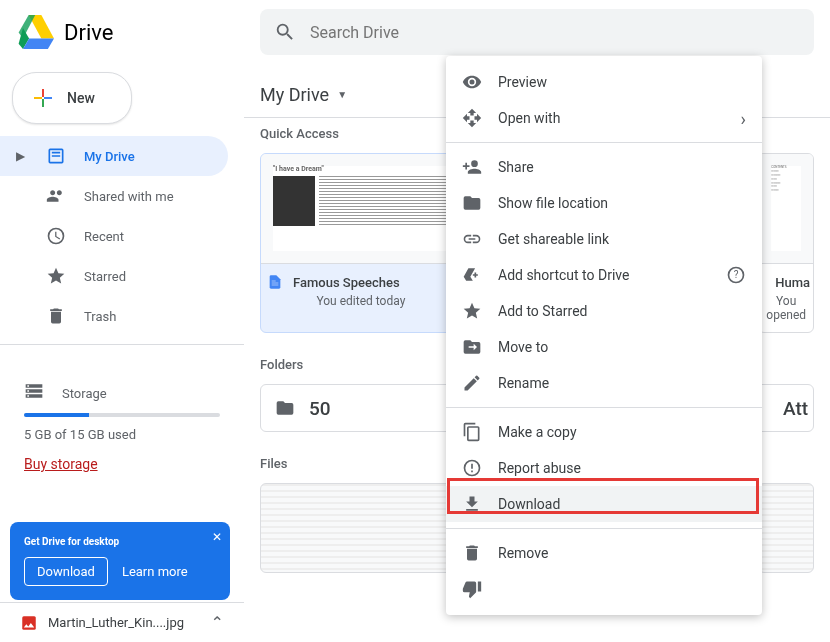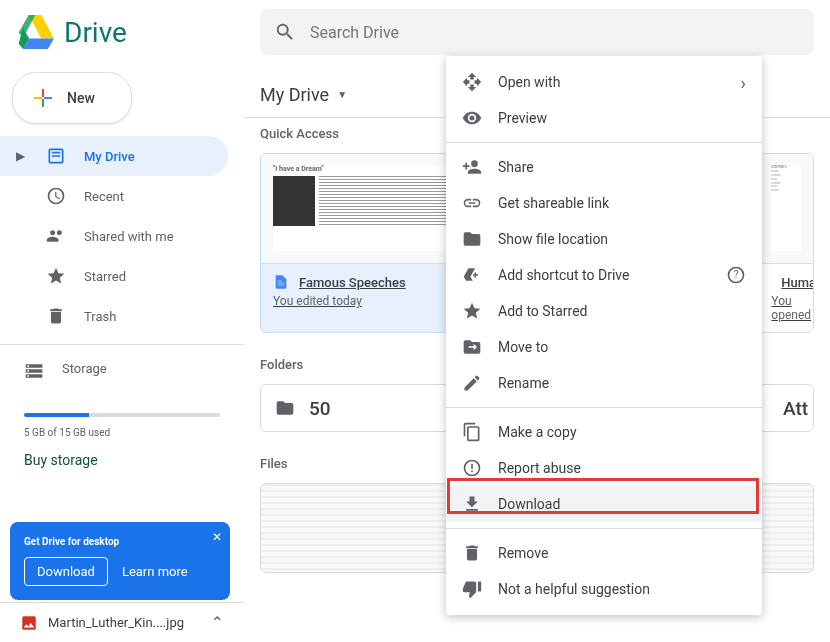--- a/index.html
+++ b/index.html
@@ -1,44 +1,44 @@
 <!DOCTYPE html>
 <html><head>
 <meta charset="utf-8">
 <style>
   * { box-sizing: border-box; margin: 0; padding: 0; font-family: Roboto, Arial, sans-serif; }
   body { width: 830px; height: 642px; overflow: hidden; background: #fff; color: #3c4043; position: relative; }
   
   .header { height: 64px; display: flex; align-items: center; padding: 0 16px; }
   .logo-wrap { display: flex; align-items: center; gap: 10px; width: 244px; }
   .logo { width: 38px; height: 38px; }
-  .logo-text { font-size: 28px; color: #0f766e; }
+  .logo-text { font-size: 22px; color: #000000; }
   .search-bar { flex: 1; height: 46px; background: #f1f3f4; border-radius: 8px; display: flex; align-items: center; padding: 0 14px; gap: 14px; }
   .search-icon { color: #5f6368; }
   .search-input { border: none; background: transparent; font-size: 16px; color: #5f6368; outline: none; flex: 1; }
   
   .body { display: flex; height: calc(100% - 64px); }
   .sidebar { width: 244px; padding: 8px 0 0 0; display: flex; flex-direction: column; position: relative; }
   .new-btn { margin: 0 0 12px 12px; width: 120px; height: 52px; border-radius: 24px; border: 1px solid #dadce0; background: #fff; display: flex; align-items: center; gap: 12px; padding: 0 18px; box-shadow: 0 1px 2px rgba(0,0,0,0.1); cursor: pointer; }
   .plus-icon { width: 24px; height: 24px; display: flex; align-items: center; justify-content: center; }
   .new-text { font-size: 14px; font-weight: 500; color: #3c4043; }
   
   .nav-item { height: 40px; display: flex; align-items: center; gap: 18px; padding: 0 24px; font-size: 13px; color: #5f6368; border-radius: 0 20px 20px 0; margin-right: 16px; cursor: pointer; }
   .nav-item.active { background: #e8f0fe; color: #1a73e8; font-weight: 500; }
   .nav-item .chevron { width: 12px; color: #5f6368; font-size: 12px; margin-left: -8px; }
   .nav-icon { width: 20px; height: 20px; display: flex; align-items: center; justify-content: center; }
   
   .divider { height: 1px; background: #dadce0; margin: 8px 0; }
   
   .storage-section { padding: 8px 24px; }
-  .storage-row { display: flex; align-items: flex-start; gap: 18px; }
+  .storage-row { display: flex; align-items: flex-end; gap: 18px; }
   .storage-bar { margin-top: 12px; height: 4px; background: #dadce0; border-radius: 2px; position: relative; overflow: hidden; }
   .storage-fill { height: 100%; background: #1a73e8; width: 33%; }
-  .storage-text { font-size: 10px; color: #5f6368; margin-top: 10px; }
-  .buy-storage { color: #14532d; font-size: 14px; margin-top: 14px; cursor: pointer; }
+  .storage-text { font-size: 13px; color: #5f6368; margin-top: 10px; }
+  .buy-storage { color: #b91c1c; font-size: 14px; margin-top: 14px; cursor: pointer; text-decoration: underline; }
   
   .promo { position: absolute; bottom: 42px; left: 10px; right: 14px; padding: 14px; background: #1a73e8; border-radius: 8px; color: #fff; }
   .promo-title { font-size: 10px; font-weight: 700; }
   .promo-close { position: absolute; top: 8px; right: 8px; cursor: pointer; font-size: 12px; }
   .promo-buttons { display: flex; gap: 14px; align-items: center; margin-top: 10px; }
   .promo-download { border: 1px solid #fff; background: transparent; color: #fff; padding: 6px 12px; border-radius: 4px; font-size: 13px; cursor: pointer; }
   .promo-learn { font-size: 13px; cursor: pointer; }
   
   .upload-bar { position: absolute; bottom: 0; left: 0; right: 0; height: 40px; border-top: 1px solid #dadce0; display: flex; align-items: center; padding: 0 20px; gap: 10px; background: #fff; }
   .upload-file { font-size: 13px; color: #3c4043; }
@@ -49,25 +49,25 @@
   .main-title .arrow { color: #5f6368; font-size: 10px; }
   
   .section-label { font-size: 13px; font-weight: 500; color: #5f6368; padding: 8px 16px 12px; }
   .divider-h { height: 1px; background: #dadce0; }
   
   .qa-row { display: flex; gap: 16px; padding: 0 16px 16px; }
   .qa-card { width: 218px; border: 1px solid #dadce0; border-radius: 6px; overflow: hidden; cursor: pointer; }
   .qa-card.selected { background:#e8f0fe; border-color:#c6dafc; }
   .qa-thumb { height: 110px; background: #f8f9fa; border-bottom: 1px solid #dadce0; display: flex; align-items: center; justify-content: center; overflow: hidden; padding: 12px; }
   .doc-preview { width: 100%; height: 100%; background: #fff; font-size: 4px; color: #666; line-height: 1.1; }
-  .qa-meta { padding: 10px 12px; text-decoration: underline; }
+  .qa-meta { padding: 10px 6px; }
   .qa-title-row { display: flex; align-items: center; gap: 10px; }
   .doc-icon { width: 16px; height: 16px; }
   .qa-title { font-size: 13px; color: #3c4043; font-weight: 500; }
-  .qa-sub { font-size: 12px; color: #5f6368; margin-top: 4px; }
+  .qa-sub { font-size: 12px; color: #5f6368; margin-top: 4px; text-align: center; }
   
   .qa-card.partial { width: 60px; overflow: hidden; }
   .qa-card.partial .qa-title { white-space: nowrap; }
   
   .folder-row { display: flex; gap: 16px; padding: 0 16px 16px; }
   .folder-card { width: 218px; height: 48px; border: 1px solid #dadce0; border-radius: 6px; display: flex; align-items: center; gap: 14px; padding: 0 14px; cursor: pointer; }
   .folder-card.partial { width: 60px; }
   .folder-icon { color: #5f6368; }
   .folder-name { font-size: 19px; color: #3c4043; font-weight: 500; white-space: nowrap; }
   
@@ -131,33 +131,33 @@
           <svg width="20" height="20" viewBox="0 0 24 24">
             <path fill="#1a73e8" d="M19 3H5a2 2 0 00-2 2v14a2 2 0 002 2h14a2 2 0 002-2V5a2 2 0 00-2-2zm0 16H5V5h14v14zM7 7h10v2H7zm0 4h10v2H7z"></path>
           </svg>
         </span>
       <span>My Drive</span>
     </div>
     <div class="nav-item">
       <span class="chevron"></span>
       <span class="nav-icon">
           <svg width="20" height="20" viewBox="0 0 24 24">
-            <path fill="#5f6368" d="M12 2a10 10 0 100 20 10 10 0 000-20zm0 18a8 8 0 110-16 8 8 0 010 16zm.5-13H11v6l5.2 3.2.8-1.3-4.5-2.7V7z"></path>
+            <path fill="#5f6368" d="M16 11c1.66 0 2.99-1.34 2.99-3S17.66 5 16 5s-3 1.34-3 3 1.34 3 3 3zm-8 0c1.66 0 2.99-1.34 2.99-3S9.66 5 8 5 5 6.34 5 8s1.34 3 3 3zm0 2c-2.33 0-7 1.17-7 3.5V19h14v-2.5c0-2.33-4.67-3.5-7-3.5z"></path>
           </svg>
         </span>
-      <span>Recent</span>
+      <span>Shared with me</span>
     </div>
     <div class="nav-item">
       <span class="chevron"></span>
       <span class="nav-icon">
           <svg width="20" height="20" viewBox="0 0 24 24">
-            <path fill="#5f6368" d="M16 11c1.66 0 2.99-1.34 2.99-3S17.66 5 16 5s-3 1.34-3 3 1.34 3 3 3zm-8 0c1.66 0 2.99-1.34 2.99-3S9.66 5 8 5 5 6.34 5 8s1.34 3 3 3zm0 2c-2.33 0-7 1.17-7 3.5V19h14v-2.5c0-2.33-4.67-3.5-7-3.5z"></path>
+            <path fill="#5f6368" d="M12 2a10 10 0 100 20 10 10 0 000-20zm0 18a8 8 0 110-16 8 8 0 010 16zm.5-13H11v6l5.2 3.2.8-1.3-4.5-2.7V7z"></path>
           </svg>
         </span>
-      <span>Shared with me</span>
+      <span>Recent</span>
     </div>
     <div class="nav-item">
       <span class="chevron"></span>
       <span class="nav-icon">
           <svg width="20" height="20" viewBox="0 0 24 24">
             <path fill="#5f6368" d="M12 17.3l6.2 3.7-1.6-7 5.4-4.7-7.1-.6L12 2 9.1 8.7 2 9.3l5.4 4.7-1.6 7z"></path>
           </svg>
         </span>
       <span>Starred</span>
     </div>
@@ -279,58 +279,58 @@
       <div style="width:286px"></div>
       <div class="file-thumb small" style="background:repeating-linear-gradient(#eee,#eee 2px,#f8f9fa 2px,#f8f9fa 6px)"></div>
     </div>
   </div>
 </div>
 
 <div class="context-menu">
   <div class="ctx-item">
     <span class="ctx-icon">
         <svg width="20" height="20" viewBox="0 0 24 24">
+          <path fill="#5f6368" d="M12 4.5C7 4.5 2.7 7.6 1 12c1.7 4.4 6 7.5 11 7.5s9.3-3.1 11-7.5c-1.7-4.4-6-7.5-11-7.5zM12 17a5 5 0 110-10 5 5 0 010 10zm0-8a3 3 0 100 6 3 3 0 000-6z"></path>
+        </svg>
+      </span>
+    <span>Preview</span>
+  </div>
+  <div class="ctx-item">
+    <span class="ctx-icon">
+        <svg width="20" height="20" viewBox="0 0 24 24">
           <path fill="#5f6368" d="M10 9h4V6h3l-5-5-5 5h3v3zm-1 1H6V7l-5 5 5 5v-3h3v-4zm14 2l-5-5v3h-3v4h3v3l5-5zm-9 3h-4v3H7l5 5 5-5h-3v-3z"></path>
         </svg>
       </span>
     <span>Open with</span>
     <span class="arrow-right">›</span>
   </div>
-  <div class="ctx-item">
-    <span class="ctx-icon">
-        <svg width="20" height="20" viewBox="0 0 24 24">
-          <path fill="#5f6368" d="M12 4.5C7 4.5 2.7 7.6 1 12c1.7 4.4 6 7.5 11 7.5s9.3-3.1 11-7.5c-1.7-4.4-6-7.5-11-7.5zM12 17a5 5 0 110-10 5 5 0 010 10zm0-8a3 3 0 100 6 3 3 0 000-6z"></path>
-        </svg>
-      </span>
-    <span>Preview</span>
-  </div>
   <div class="ctx-divider"></div>
   <div class="ctx-item">
     <span class="ctx-icon">
         <svg width="20" height="20" viewBox="0 0 24 24">
           <path fill="#5f6368" d="M15 12a4 4 0 100-8 4 4 0 000 8zm-9-2V7H4v3H1v2h3v3h2v-3h3v-2H6zm9 4c-2.67 0-8 1.34-8 4v2h16v-2c0-2.66-5.33-4-8-4z"></path>
         </svg>
       </span>
     <span>Share</span>
   </div>
   <div class="ctx-item">
     <span class="ctx-icon">
         <svg width="20" height="20" viewBox="0 0 24 24">
+          <path fill="#5f6368" d="M10 4H4a2 2 0 00-2 2v12a2 2 0 002 2h16a2 2 0 002-2V8a2 2 0 00-2-2h-8l-2-2z"></path>
+        </svg>
+      </span>
+    <span>Show file location</span>
+  </div>
+  <div class="ctx-item">
+    <span class="ctx-icon">
+        <svg width="20" height="20" viewBox="0 0 24 24">
           <path fill="#5f6368" d="M3.9 12A3.1 3.1 0 017 8.9h4V7H7a5 5 0 000 10h4v-1.9H7A3.1 3.1 0 013.9 12zM8 13h8v-2H8v2zm9-6h-4v1.9h4a3.1 3.1 0 010 6.2h-4V17h4a5 5 0 000-10z"></path>
         </svg>
       </span>
     <span>Get shareable link</span>
-  </div>
-  <div class="ctx-item">
-    <span class="ctx-icon">
-        <svg width="20" height="20" viewBox="0 0 24 24">
-          <path fill="#5f6368" d="M10 4H4a2 2 0 00-2 2v12a2 2 0 002 2h16a2 2 0 002-2V8a2 2 0 00-2-2h-8l-2-2z"></path>
-        </svg>
-      </span>
-    <span>Show file location</span>
   </div>
   <div class="ctx-item">
     <span class="ctx-icon">
         <svg width="20" height="20" viewBox="0 0 24 24">
           <path fill="#5f6368" d="M19 11h-2V9h-2v2h-2v2h2v2h2v-2h2zM7.7 4L2 14l3 5h8l-3-5 5.7-10z"></path>
         </svg>
       </span>
     <span>Add shortcut to Drive</span>
     <span class="ctx-icon help-icon">
         <svg width="20" height="20" viewBox="0 0 24 24">
@@ -397,17 +397,16 @@
         </svg>
       </span>
     <span>Remove</span>
   </div>
   <div class="ctx-item">
     <span class="ctx-icon">
         <svg width="20" height="20" viewBox="0 0 24 24">
           <path fill="#5f6368" d="M15 3H6a2 2 0 00-1.83 1.19L1.14 11.3A2 2 0 001 12v2a2 2 0 002 2h6.31l-.95 4.57-.03.32c0 .41.17.79.44 1.06L9.83 23l6.59-6.59c.36-.36.58-.86.58-1.41V5a2 2 0 00-2-2zm4 0v12h4V3h-4z"></path>
         </svg>
       </span>
-    <span>Not a helpful suggestion</span>
   </div>
 </div>
 
 <div class="red-box" style="top:478px;left:447px;width:312px;height:36px"></div>
 
 </body></html>

